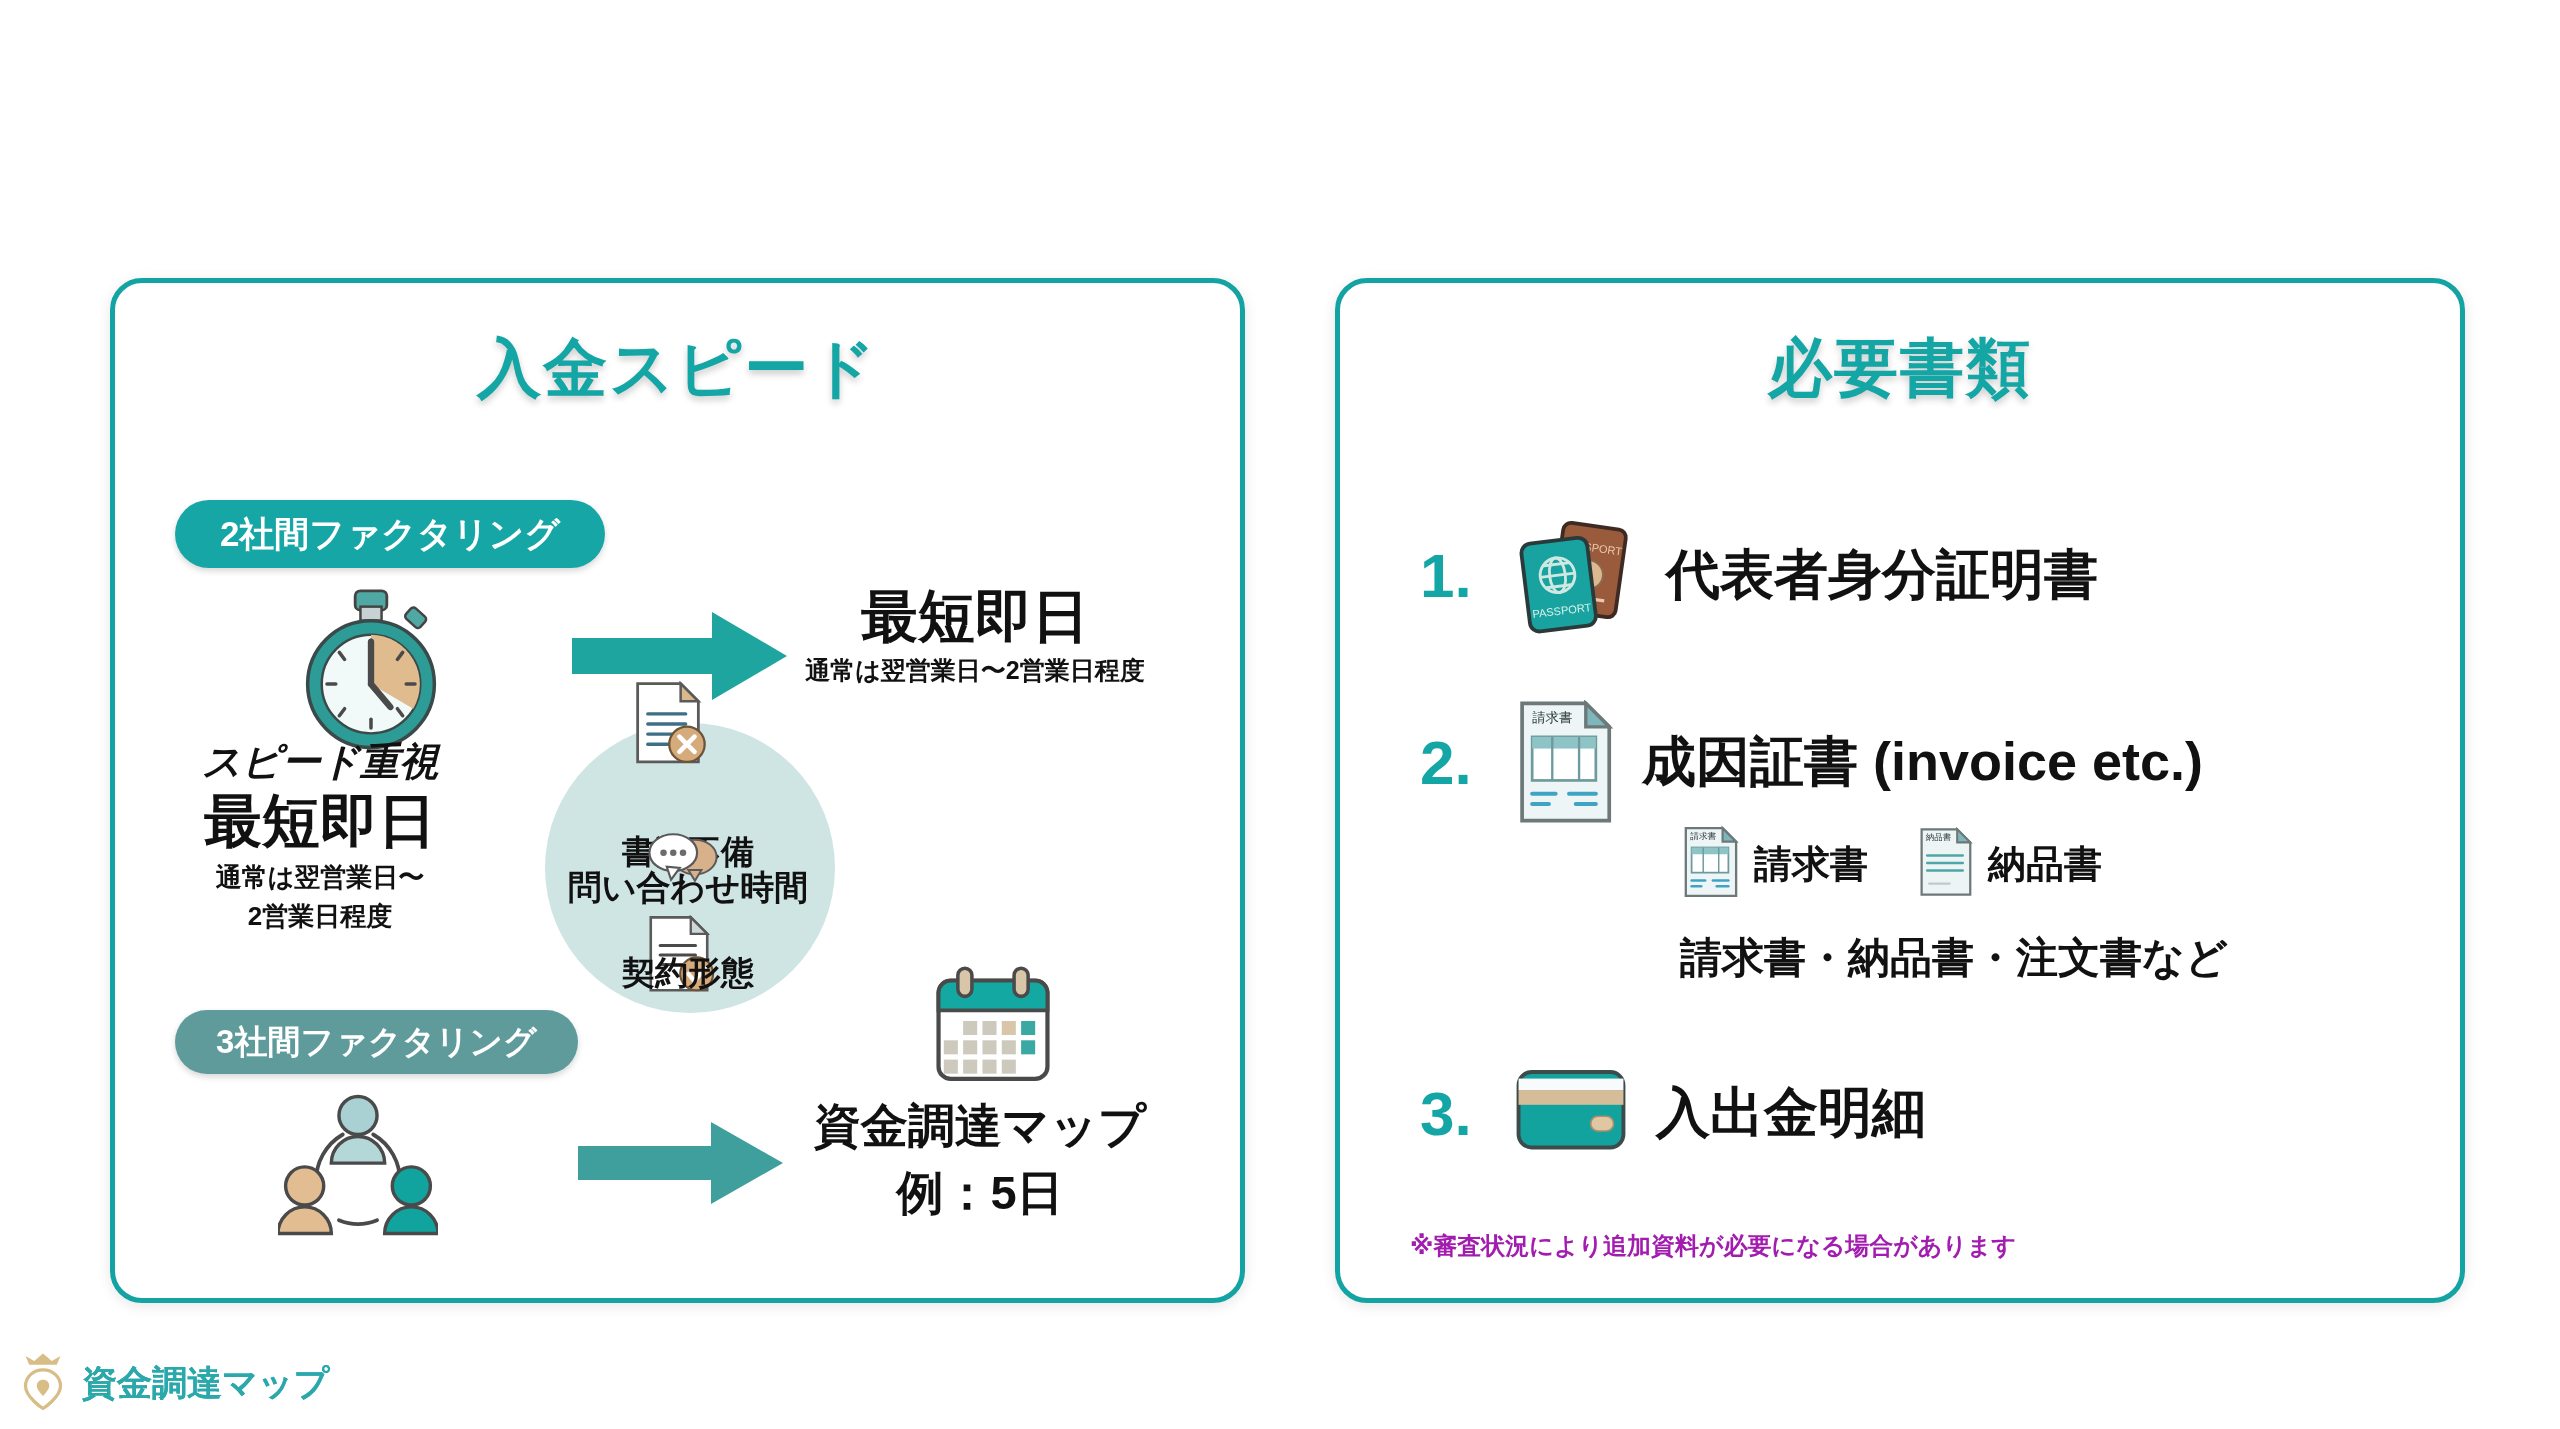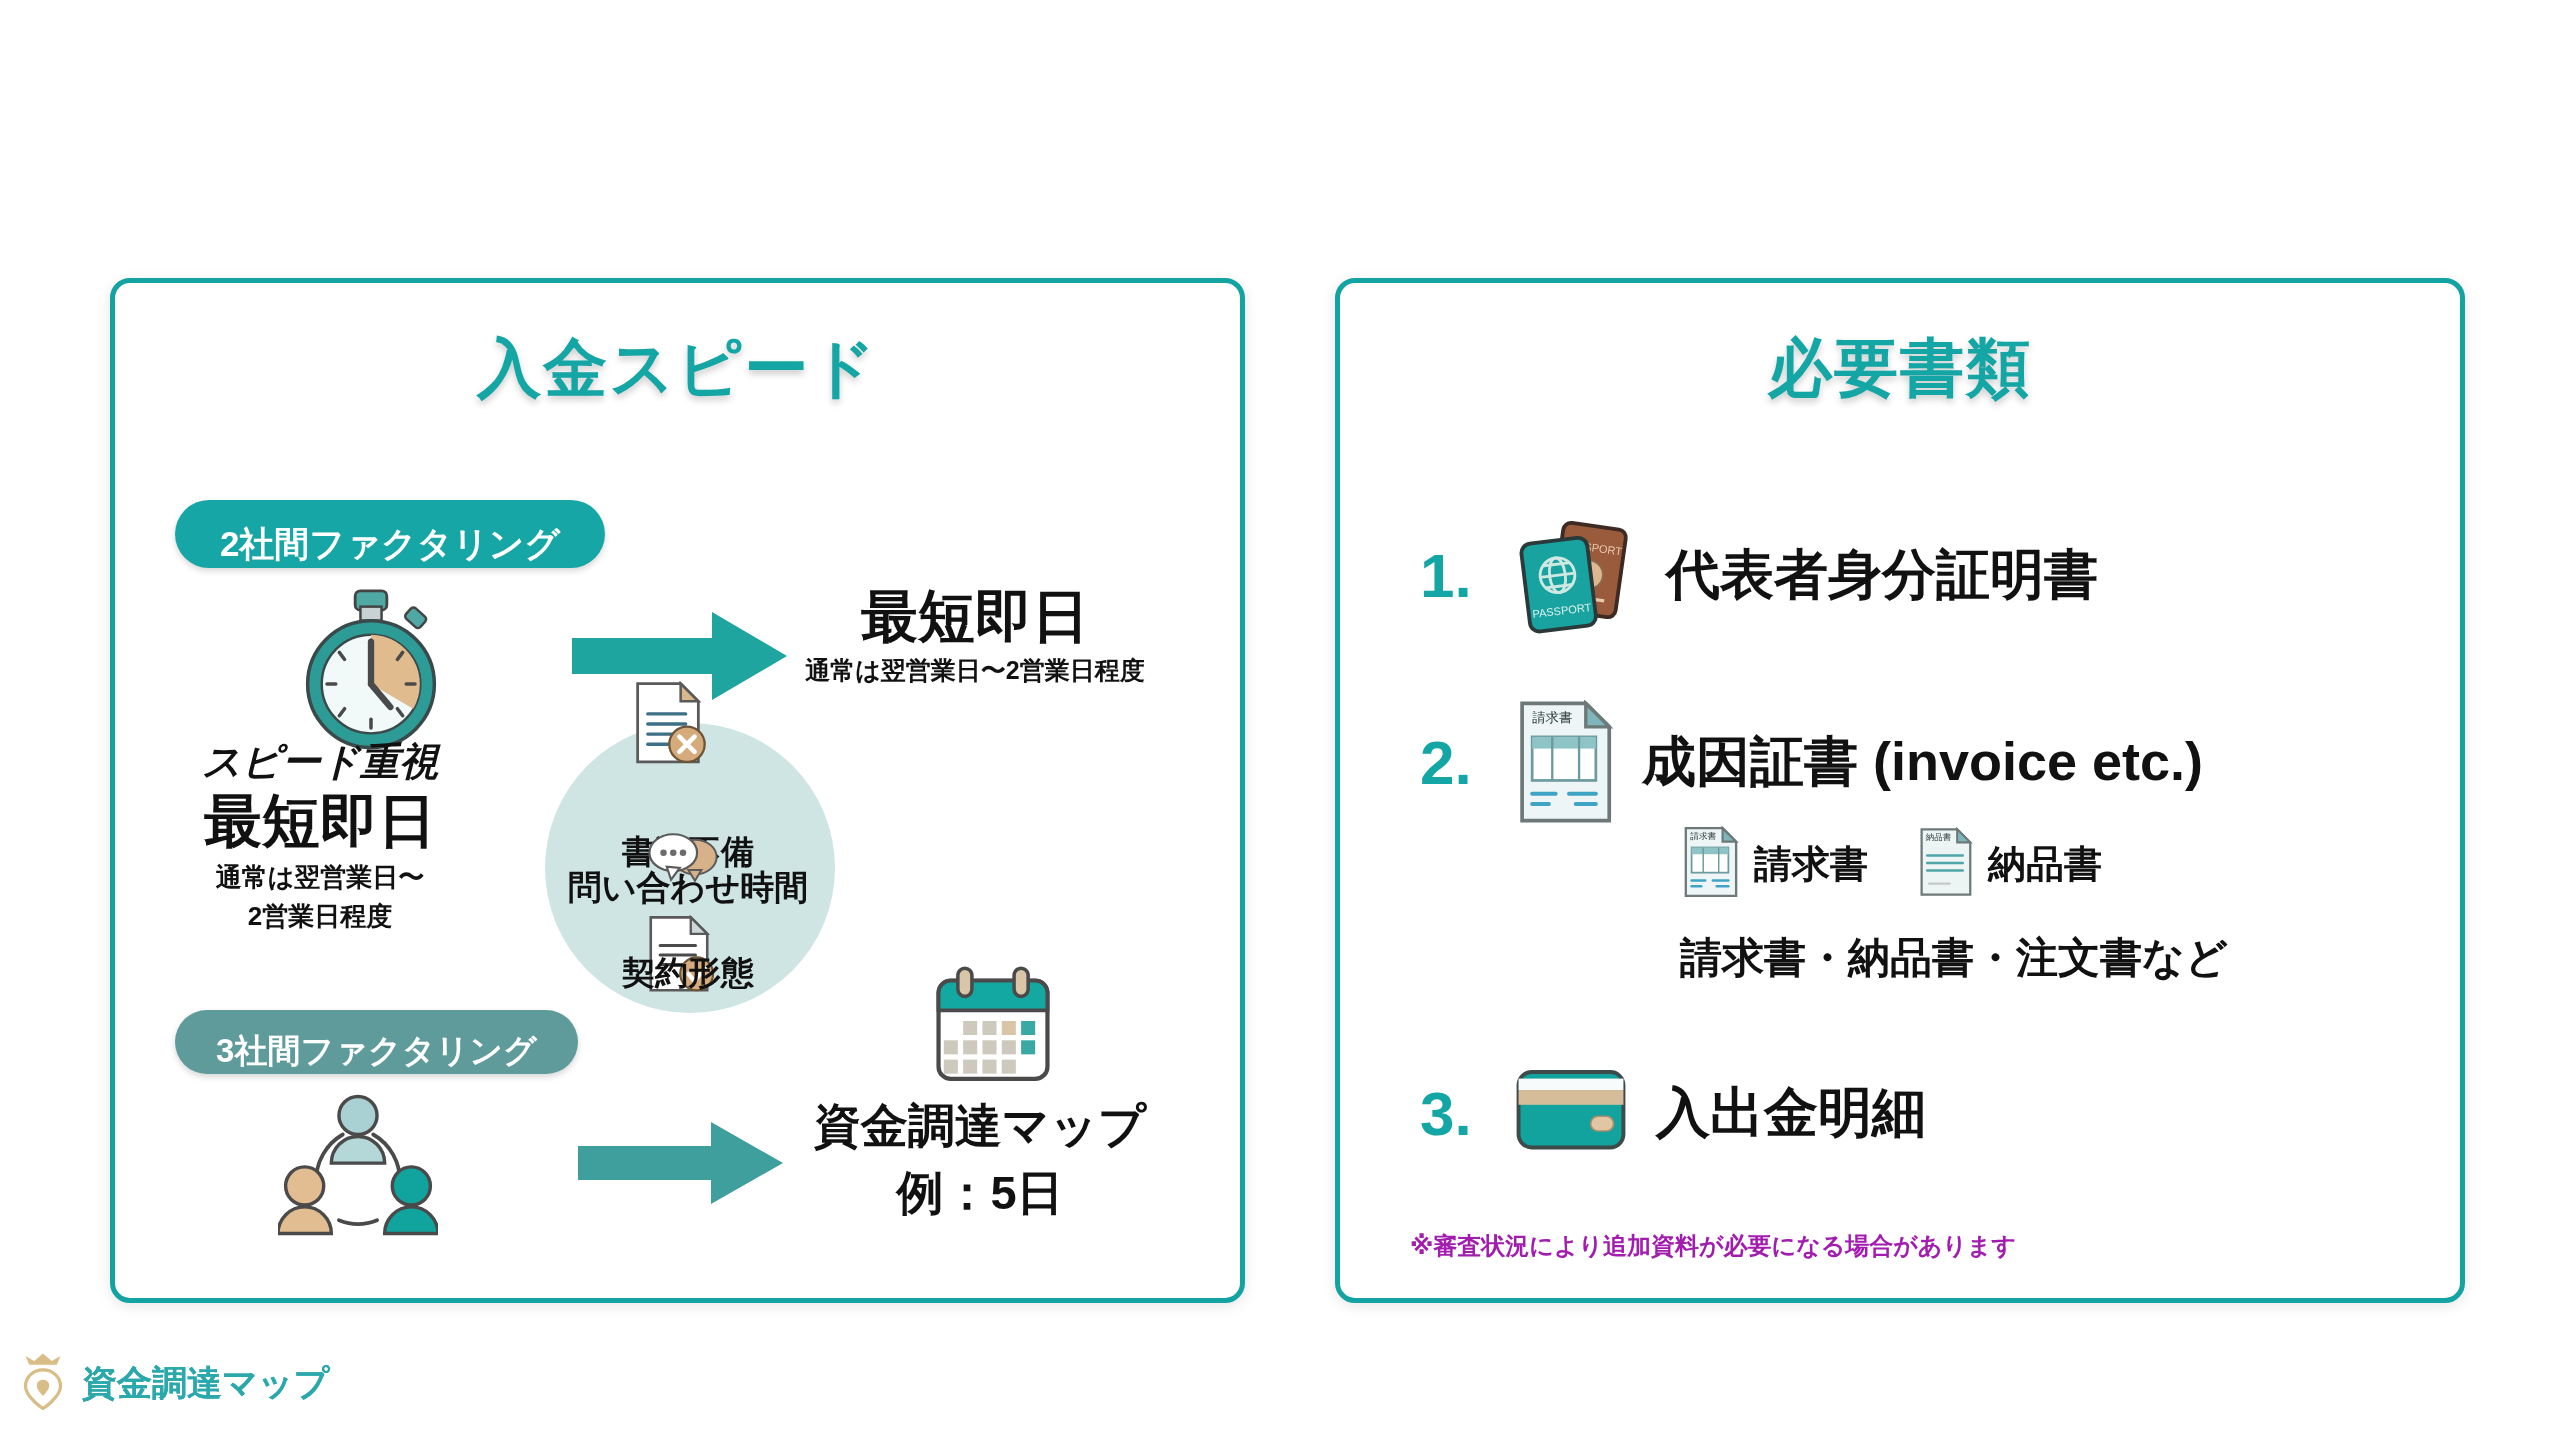--- a/index.html
+++ b/index.html
@@ -20,35 +20,35 @@
     color:#15a8a8;
     text-shadow:0 4px 7px rgba(0,0,0,.22);
     white-space:nowrap;
   }
 
   
   .panel{
     position:absolute;
     background:#ffffff;
     border:5px solid #13a3a3;
-    border-radius:20px;
+    border-radius:32px;
     box-shadow:0 3px 14px rgba(0,0,0,.10);
   }
   .panel-left{left:110px;top:278px;width:1125px;height:1015px;}
   .panel-right{left:1335px;top:278px;width:1120px;height:1015px;}
   .panel-head{
     position:absolute;left:0;width:100%;top:42px;
     text-align:center;font-size:64px;font-weight:700;
     color:#14a5a5;letter-spacing:2px;
     text-shadow:0 4px 7px rgba(0,0,0,.20);
   }
 
   
   .badge{
-    position:absolute;display:flex;align-items:flex-end;justify-content:center;
+    position:absolute;display:flex;align-items:center;justify-content:center;
     color:#ffffff;font-weight:700;border-radius:40px;
     box-shadow:0 3px 6px rgba(0,0,0,.16);
     white-space:nowrap;
   }
   .badge-1{left:175px;top:500px;width:430px;height:68px;font-size:35px;background:#17a6a6;}
   .badge-2{left:175px;top:1010px;width:403px;height:64px;font-size:33px;background:#5f9b9b;}
 
   
   .arrow{position:absolute;}
   .arrow svg{display:block;}

